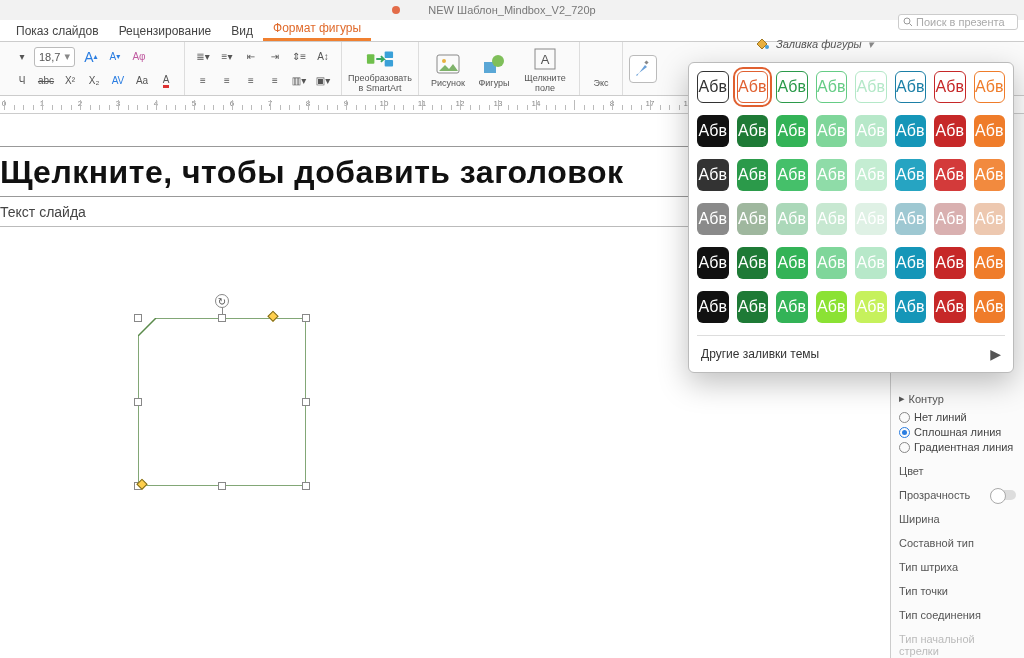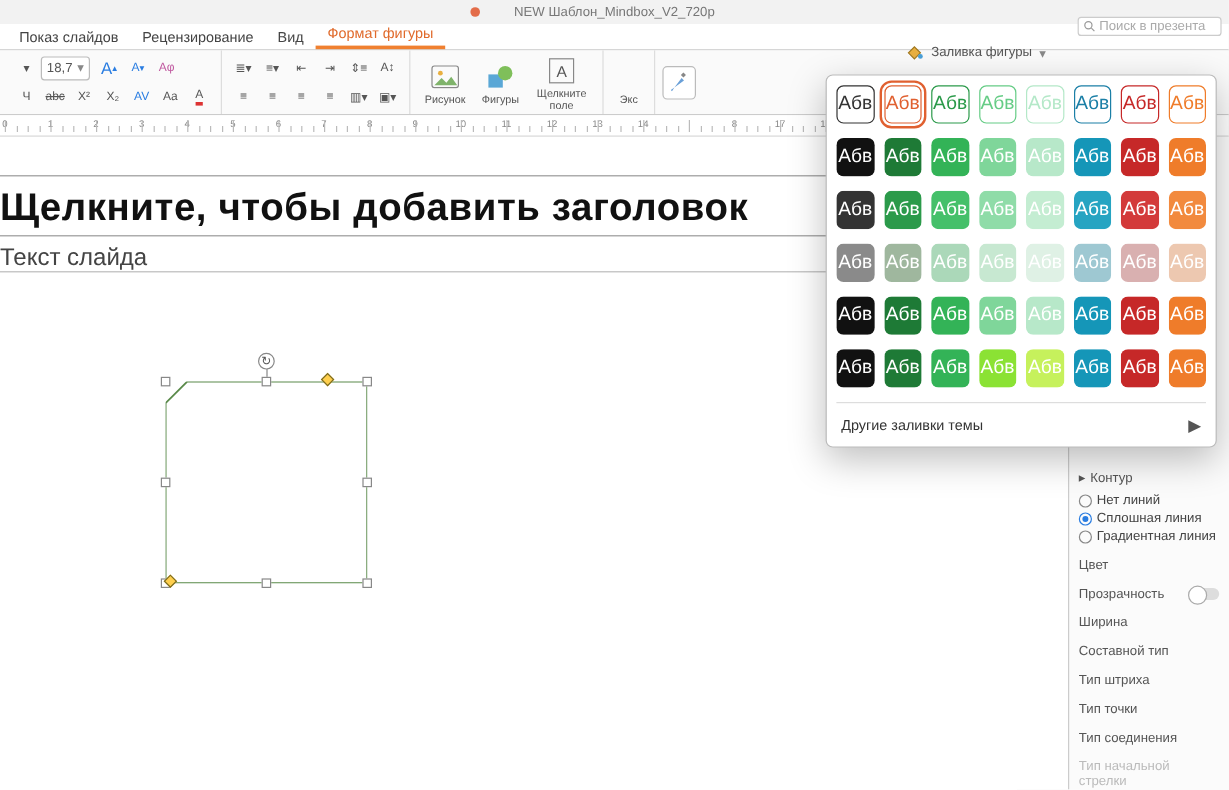--- a/index.html
+++ b/index.html
@@ -17,37 +17,37 @@
   .font-size-box{display:flex;align-items:center;border:1px solid #bbb;background:#fff;height:20px;padding:0 4px;border-radius:3px;font-size:11px;margin-right:4px;}
   .ico-btn{width:22px;height:22px;display:flex;align-items:center;justify-content:center;border-radius:3px;margin:0 1px;color:#555;}
   .big-btn{display:flex;flex-direction:column;align-items:center;justify-content:center;width:64px;font-size:9px;text-align:center;color:#555;}
   .big-btn .icon{width:28px;height:28px;display:flex;align-items:center;justify-content:center;}
   .ruler{height:18px;background:#fff;border-bottom:1px solid #ccc;position:relative;font-size:8px;color:#888;overflow:hidden;}
   .ruler .tick{position:absolute;top:0;height:100%;border-left:1px solid #bbb;}
   .ruler .num{position:absolute;top:3px;transform:translateX(-50%);}
   .workspace{position:relative;height:544px;background:#fff;}
   .slide-area{position:absolute;left:0;top:0;width:900px;height:100%;background:#fff;}
   .title-ph{position:absolute;left:0px;top:40px;right:0;font-size:32px;font-weight:700;color:#111;letter-spacing:0.5px;}
-  .text-ph{position:absolute;left:0px;top:90px;font-size:20px;color:#444;}
+  .text-ph{position:absolute;left:0px;top:90px;font-size:14px;color:#444;}
   .shape-sel{position:absolute;left:138px;top:204px;width:168px;height:168px;}
   .shape-sel .poly{position:absolute;inset:0;}
   .shape-sel .handle{width:8px;height:8px;background:#fff;border:1px solid #888;position:absolute;transform:translate(-50%,-50%);}
   .shape-sel .yh{width:8px;height:8px;background:#ffcf4d;border:1px solid #7a6a20;position:absolute;transform:translate(-50%,-50%);transform-origin:center;rotate:45deg;}
   .shape-sel .rot{position:absolute;left:50%;top:-24px;transform:translateX(-50%);width:14px;height:14px;border:1px solid #888;border-radius:50%;background:#fff;}
   .shape-sel .rot::after{content:"↻";position:absolute;inset:0;display:flex;align-items:center;justify-content:center;font-size:10px;color:#555;}
   .shape-sel .stem{position:absolute;left:50%;top:-16px;width:1px;height:16px;background:#888;}
   
   .style-pop{position:absolute;left:688px;top:62px;width:326px;background:#fff;border:1px solid #bbb;border-radius:6px;box-shadow:0 10px 30px rgba(0,0,0,0.25);padding:8px 8px 0 8px;z-index:50;}
   .style-pop .row{display:flex;gap:8px;margin-bottom:12px;}
   .swatch{width:38px;height:32px;border-radius:6px;display:flex;align-items:center;justify-content:center;font-size:16px;cursor:pointer;border:1px solid transparent;}
   .swatch.outline{border:1px solid ;background:#fff;color:#333;}
   .swatch.selected{outline:2px solid #e06030;outline-offset:2px;border-radius:6px;}
   .more-row{border-top:1px solid #ddd;padding:10px 4px;display:flex;justify-content:space-between;align-items:center;font-size:12px;color:#333;}
   .arrow-r{font-size:14px;color:#555;}
-  .fill-lbl{position:absolute;left:754px;top:36px;font-size:11px;color:#555;display:flex;align-items:center;gap:6px;}
+  .fill-lbl{position:absolute;left:754px;top:36px;font-size:11px;color:#555;display:flex;align-items:center;gap:6px;font-style:italic;}
   .fill-lbl .bucket{width:16px;height:16px;}
   
   .fmt-panel{position:absolute;right:0;top:0;width:134px;height:100%;background:#fbfbfb;border-left:1px solid #ccc;padding:6px 8px;font-size:11px;color:#444;}
   .fmt-panel .hidden-top{height:268px;}
   .fmt-panel .section-hdr{font-size:11px;color:#555;margin:4px 0 6px;display:flex;align-items:center;gap:4px;}
   .fmt-panel .radio-row{display:flex;align-items:center;gap:4px;margin:3px 0;}
   .fmt-panel .radio{width:11px;height:11px;border:1px solid #888;border-radius:50%;display:inline-block;position:relative;}
   .fmt-panel .radio.checked{border-color:#2a7de1;}
   .fmt-panel .radio.checked::after{content:"";position:absolute;inset:2px;border-radius:50%;background:#2a7de1;}
   .fmt-panel .prop{margin:12px 0;color:#555;}
@@ -127,20 +127,33 @@
         <div class="ico-btn">≡</div>
         <div class="ico-btn">≡</div>
         <div class="ico-btn">≡</div>
         <div class="ico-btn">≡</div>
         <div class="ico-btn">▥▾</div>
         <div class="ico-btn">▣▾</div>
       </div>
     </div>
   </div>
 
+  <div class="grp">
+    <div class="big-btn">
+      <div class="icon">
+        <svg width="30" height="22" viewBox="0 0 30 22">
+            <rect x="1" y="6" width="8" height="10" fill="#6fbf4b" rx="1"></rect>
+            <path d="M11 11 h8 l-3 -3 M19 11 l-3 3" stroke="#38a860" stroke-width="2" fill="none"></path>
+            <rect x="20" y="3" width="9" height="7" fill="#3aa0d8" rx="1"></rect>
+            <rect x="20" y="12" width="9" height="7" fill="#3aa0d8" rx="1"></rect>
+          </svg>
+      </div>
+      <span>Преобразовать в SmartArt</span>
+    </div>
+  </div>
 
   <div class="grp">
     <div class="big-btn" style="width:46px">
       <div class="icon">
           <svg width="24" height="20" viewBox="0 0 24 20">
             <rect x="1" y="1" width="22" height="18" rx="2" fill="none" stroke="#888"></rect>
             <circle cx="8" cy="7" r="2" fill="#e9b040"></circle>
             <path d="M3 17 l6 -6 4 4 4 -5 5 7z" fill="#7fb36a"></path>
           </svg>
         </div>

